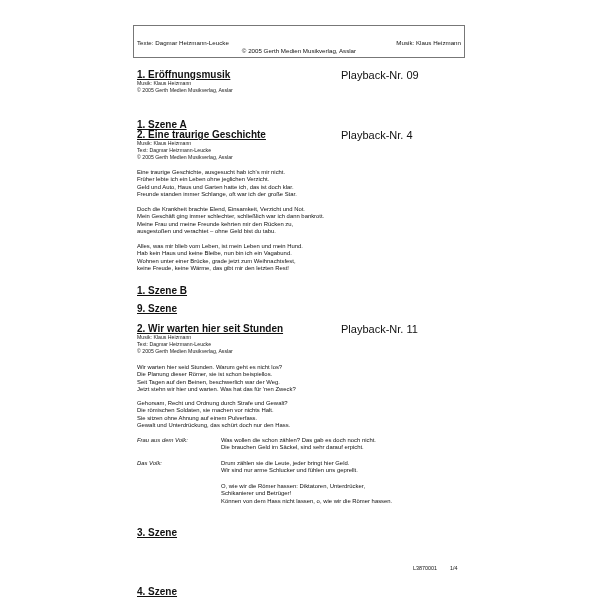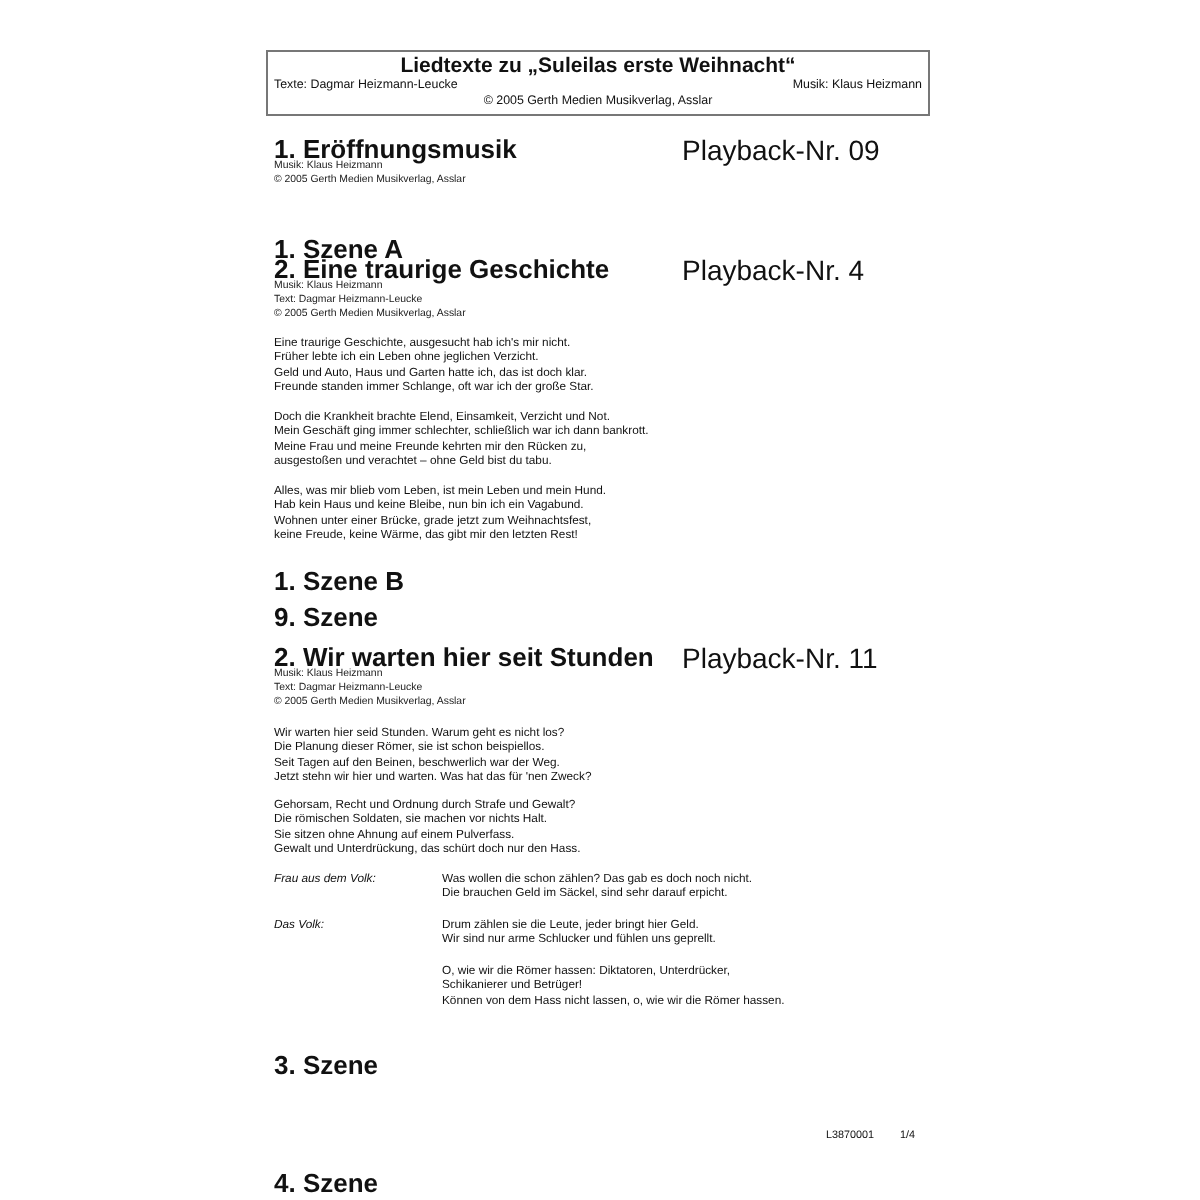--- a/index.html
+++ b/index.html
@@ -14,35 +14,34 @@
   }
   .hdr-title {
     position:absolute; left:0; right:0; top:1px; text-align:center;
     font-weight:bold; font-size:10.5px; line-height:12px;
   }
   .hdr-left { position:absolute; left:3px; top:13px; font-size:6.2px; line-height:8px; }
   .hdr-right { position:absolute; right:3px; top:13px; font-size:6.2px; line-height:8px; }
   .hdr-copy { position:absolute; left:0; right:0; top:21px; text-align:center; font-size:6.2px; line-height:8px; }
 
   .abs { position:absolute; }
-  .h2 { font-weight:bold; font-size:13px; line-height:10px; white-space:nowrap; }
-  .pb { font-size:14px; line-height:10px; white-space:nowrap; }
+  .h2 { font-weight:bold; font-size:10px; line-height:10px; white-space:nowrap;text-decoration:underline; }
+  .pb { font-size:11px; line-height:10px; white-space:nowrap; }
   .meta { font-size:5.2px; line-height:7px; white-space:nowrap; color:#222; }
   .lyric { font-size:5.9px; line-height:7.4px; white-space:nowrap; }
   .lyric div { height:7.4px; }
   .speaker { font-style:italic; font-size:5.9px; line-height:7.4px; white-space:nowrap; }
   .footer { font-size:5.4px; line-height:7px; white-space:nowrap; }
 </style>
 </head>
 <body>
 
 <div class="page">
 
   <div class="hdr">
-    <div class="hdr-title">Liedtexte zu „Suleilas erste Weihnacht“</div>
     <div class="hdr-left">Texte: Dagmar Heizmann-Leucke</div>
     <div class="hdr-right">Musik: Klaus Heizmann</div>
     <div class="hdr-copy">© 2005 Gerth Medien Musikverlag, Asslar</div>
   </div>
 
   <div class="abs h2" style="left:137px;top:70px;">1. Eröffnungsmusik</div>
   <div class="abs pb" style="left:341px;top:70px;">Playback-Nr. 09</div>
   <div class="abs meta" style="left:137px;top:80px;">Musik: Klaus Heizmann</div>
   <div class="abs meta" style="left:137px;top:87px;">© 2005 Gerth Medien Musikverlag, Asslar</div>
 

